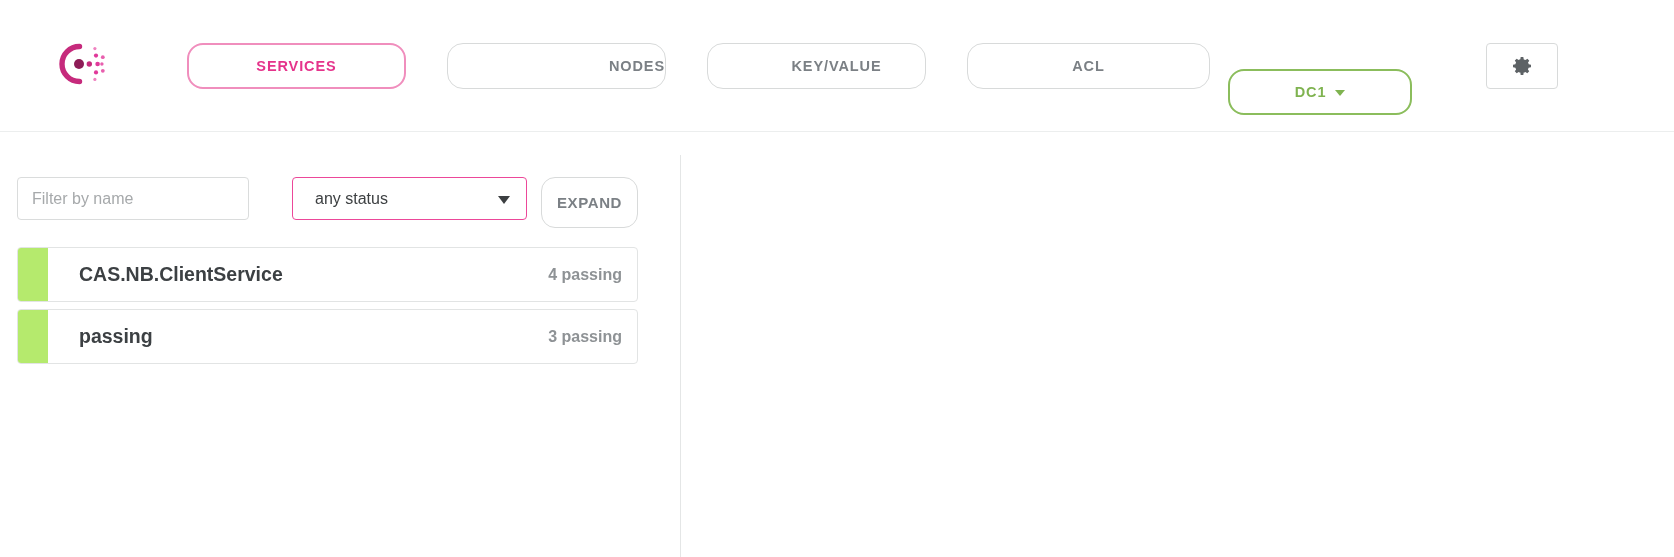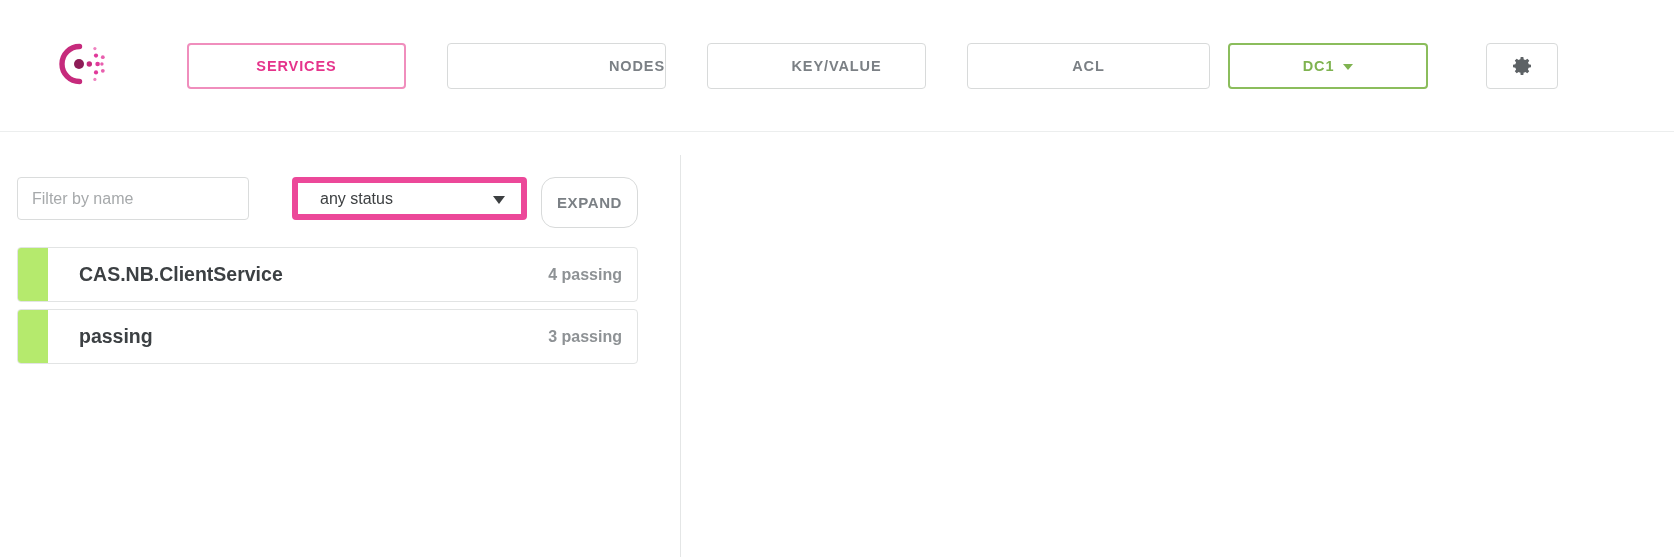--- a/index.html
+++ b/index.html
@@ -15,37 +15,37 @@
   
   .header {
     position: absolute; left:0; top:0; width:1674px; height:132px;
     background:#ffffff; border-bottom:1px solid #eceeee;
   }
   .logo {
     position:absolute; left:58px; top:42px; width:48px; height:44px;
   }
   .nav-btn {
     position:absolute; top:43px; height:46px;
-    border:1px solid #d8dada; border-radius:4px;
+    border:1px solid #d8dada; border-radius:16px;
     background:#ffffff;
     display:flex; align-items:center; justify-content:center;
     font-size:14.5px; font-weight:bold; letter-spacing:0.9px;
     color:#7b8085; cursor:pointer; user-select:none;
   }
   .nav-btn.active {
     border:2px solid #f08ebd; color:#e5338b;
   }
   .nav-btn.dc {
     border:2px solid #8bbd5c; color:#7fb350;
   }
   #nav-services { left:187px; width:219px; }
   #nav-nodes    { left:447px; width:219px;justify-content:flex-end; }
   #nav-kv       { left:707px; width:219px;padding-left:40px; }
   #nav-acl      { left:967px; width:243px; }
-  #nav-dc       { left:1228px; width:200px; }
+  #nav-dc       { left:1228px; width:184px;margin-top:26px; }
   .caret-dc {
     display:inline-block; margin-left:9px;
     width:0;height:0;
     border-left:5.5px solid transparent;
     border-right:5.5px solid transparent;
     border-top:6.5px solid #7fb350;
     position:relative; top:1px;
   }
   #nav-settings {
     position:absolute; left:1486px; top:43px; width:72px; height:46px;
@@ -65,21 +65,21 @@
   .filter-input {
     position:absolute; left:17px; top:44px; width:232px; height:43px;
     border:1px solid #dadcdc; border-radius:4px; background:#fff;
     padding:14px 14px; font-size:16px; color:#3b3d3f;
     font-family:"Liberation Sans", sans-serif; outline:none;
   }
   .filter-input::placeholder { color:#a6a9ab; }
 
   .status-select {
     position:absolute; left:292px; top:44px; width:235px; height:43px;
-    border:6px solid #ec4899; border-radius:4px; background:#fff;
+    border:1px solid #ec4899; border-radius:4px; background:#fff;
     display:flex; align-items:center; cursor:pointer;
   }
   .status-select .label {
     margin-left:22px; font-size:16px; color:#3d4042;
   }
   .caret-sel {
     position:absolute; right:16px; top:50%; margin-top:-3px;
     width:0;height:0;
     border-left:6px solid transparent;
     border-right:6px solid transparent;

